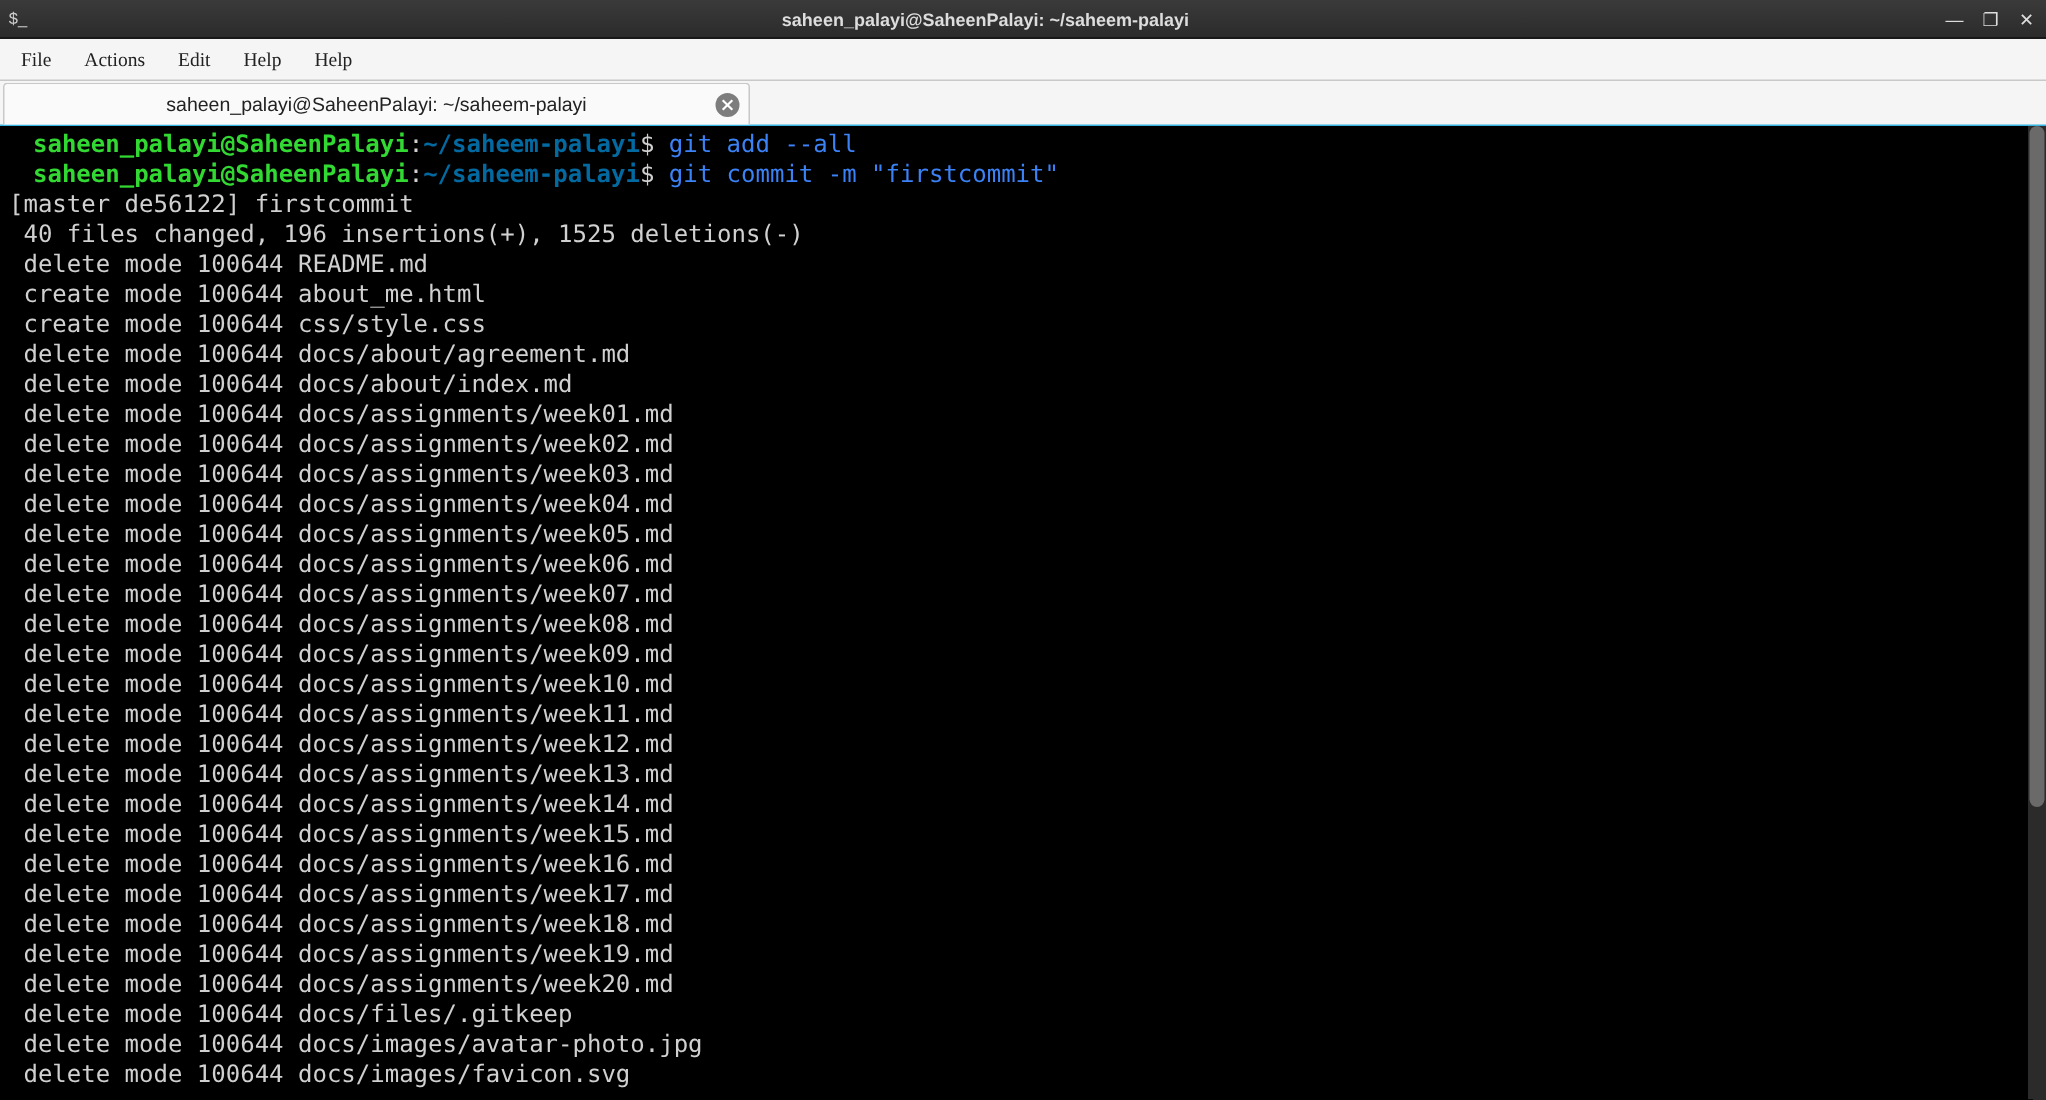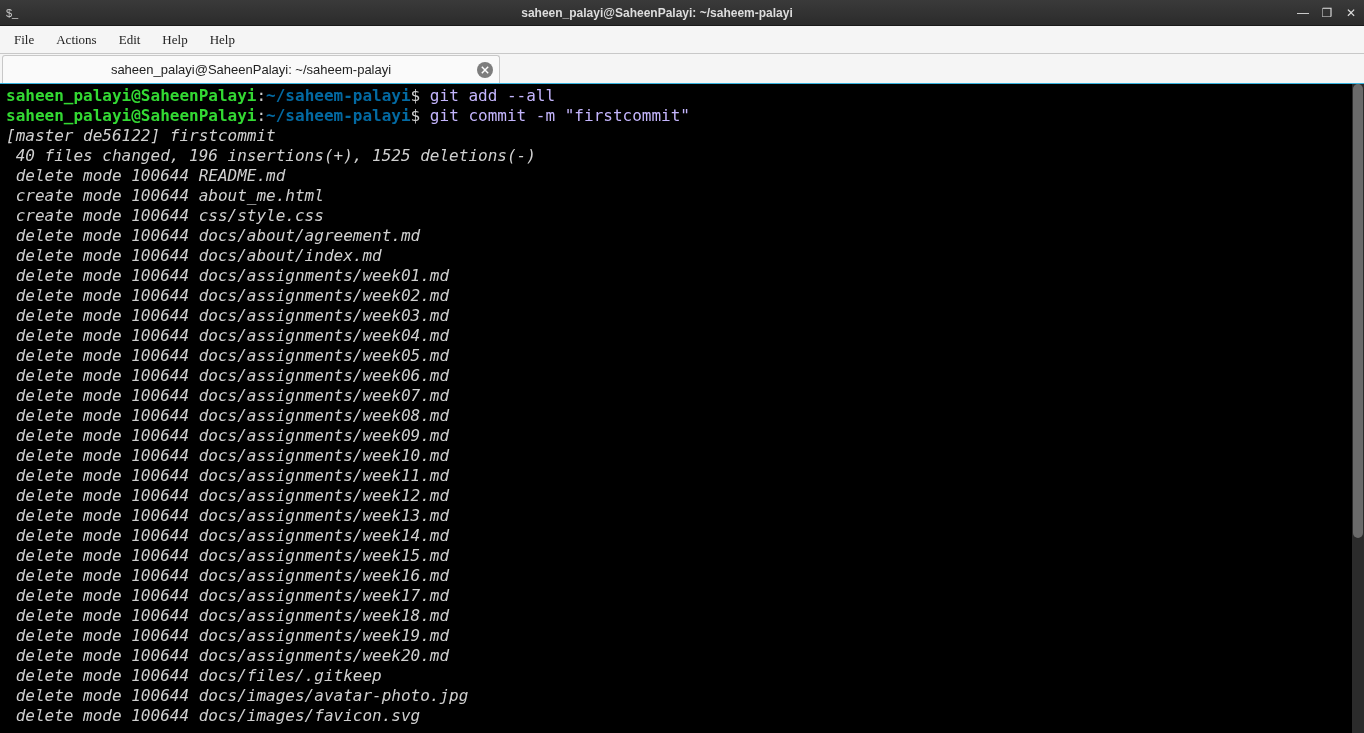--- a/index.html
+++ b/index.html
@@ -99,26 +99,26 @@
       height: 100%;
       background: #000;
       color: #d0d0d0;
       font-size: 16px;
       line-height: 20px;
       padding: 2px 6px 2px 6px;
       white-space: pre;
       overflow: hidden;
     }
     .term-line { display: block; }
-    .c-user { color: #33d933; font-weight: bold; }
+    .c-user { color: #33d933; font-weight: bold; margin-left: 16px; }
     .c-colon { color: #d0d0d0; }
     .c-path { color: #0369a1; font-weight: bold; }
     .c-dollar { color: #d0d0d0; }
-    .c-cmd { color: #c4b5fd; }
-    .c-out { color: #d0d0d0; font-style: italic; }
+    .c-cmd { color: #3b82f6; }
+    .c-out { color: #d0d0d0; }
 
     
     .vscroll {
       position: absolute;
       right: 0; top: 0; bottom: 0;
       width: 12px;
       background: #2b2b2b;
     }
     .vthumb {
       position: absolute;

